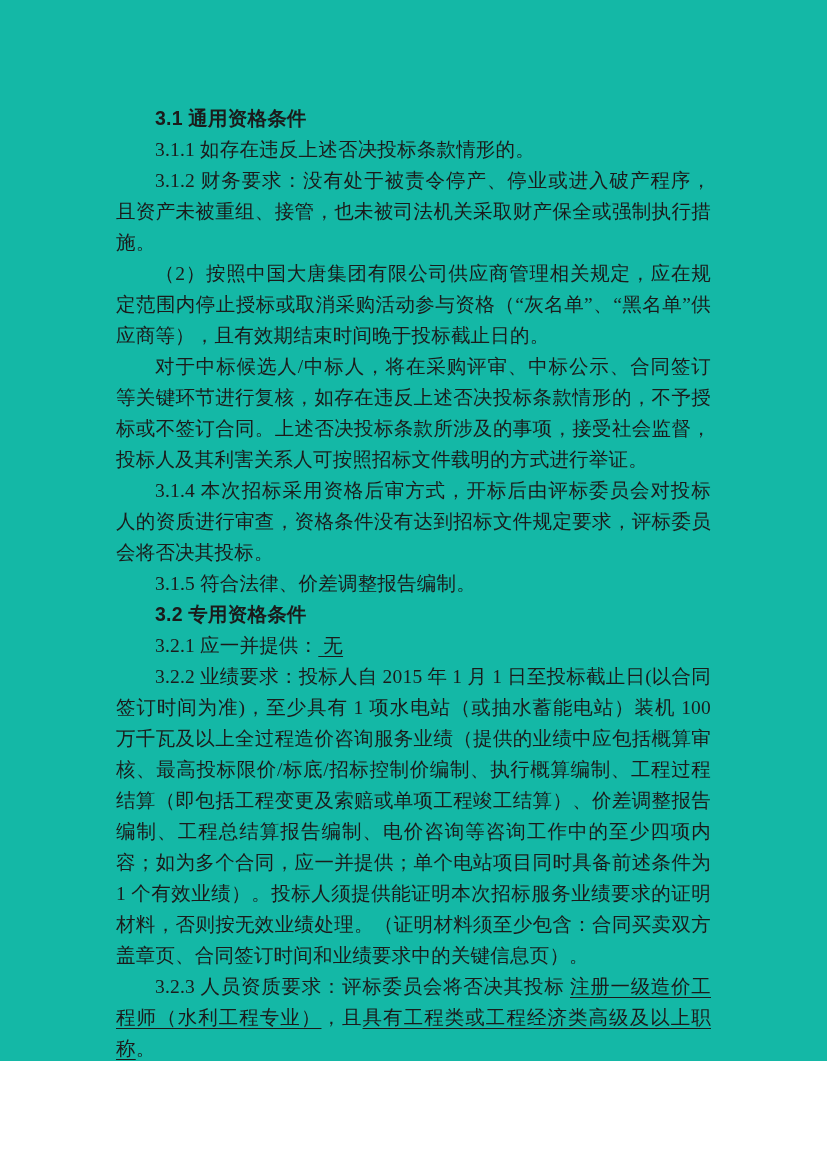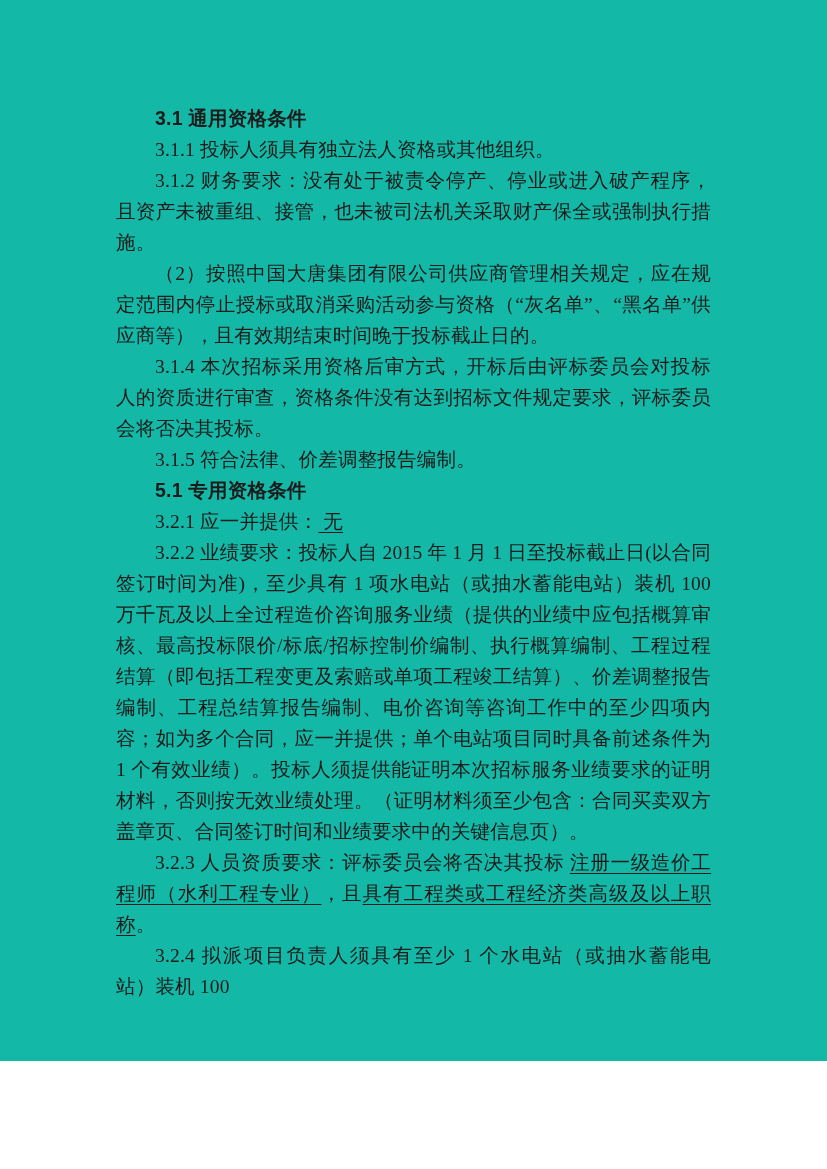--- a/index.html
+++ b/index.html
@@ -40,24 +40,25 @@
     text-underline-offset: 4px;
     text-decoration-thickness: 1px;
   }
 </style>
 </head>
 <body>
 
 <div class="page">
   <div class="doc" id="doc-content" style="color: rgb(27, 27, 27);">
       <p class="para heading"><span class="">3.1 通用资格条件</span></p>
-      <p class="para body"><span class="">3.1.1 投标人须具有独立法人资格或其他组织。</span></p>
+      <p class="para body"><span class="">3.1.1 如存在违反上述否决投标条款情形的。</span></p>
       <p class="para body"><span class="">3.1.2 财务要求：没有处于被责令停产、停业或进入破产程序，且资产未被重组、接管，也未被司法机关采取财产保全或强制执行措施。</span></p>
       <p class="para body"><span class="">（2）按照中国大唐集团有限公司供应商管理相关规定，应在规定范围内停止授标或取消采购活动参与资格（“灰名单”、“黑名单”供应商等），且有效期结束时间晚于投标截止日的。</span></p>
+      <p class="para body"><span class="">对于中标候选人/中标人，将在采购评审、中标公示、合同签订等关键环节进行复核，如存在违反上述否决投标条款情形的，不予授标或不签订合同。上述否决投标条款所涉及的事项，接受社会监督，投标人及其利害关系人可按照招标文件载明的方式进行举证。</span></p>
       <p class="para body"><span class="">3.1.4 本次招标采用资格后审方式，开标后由评标委员会对投标人的资质进行审查，资格条件没有达到招标文件规定要求，评标委员会将否决其投标。</span></p>
       <p class="para body"><span class="">3.1.5 符合法律、价差调整报告编制。</span></p>
-      <p class="para heading"><span class="">5.1 专用资格条件</span></p>
+      <p class="para heading"><span class="">3.2 专用资格条件</span></p>
       <p class="para body"><span class="">3.2.1 应一并提供：</span><span class="u"> 无 </span></p>
       <p class="para body"><span class="">3.2.2 业绩要求：投标人自 2015 年 1 月 1 日至投标截止日(以合同签订时间为准)，至少具有 1 项水电站（或抽水蓄能电站）装机 100 万千瓦及以上全过程造价咨询服务业绩（提供的业绩中应包括概算审核、最高投标限价/标底/招标控制价编制、执行概算编制、工程过程结算（即包括工程变更及索赔或单项工程竣工结算）、价差调整报告编制、工程总结算报告编制、电价咨询等咨询工作中的至少四项内容；如为多个合同，应一并提供；单个电站项目同时具备前述条件为 1 个有效业绩）。投标人须提供能证明本次招标服务业绩要求的证明材料，否则按无效业绩处理。（证明材料须至少包含：合同买卖双方盖章页、合同签订时间和业绩要求中的关键信息页）。</span></p>
       <p class="para body"><span class="">3.2.3 人员资质要求：评标委员会将否决其投标 </span><span class="u">注册一级造价工程师（水利工程专业）</span><span class="">，且</span><span class="u">具有工程类或工程经济类高级及以上职称</span><span class="">。</span></p>
       <p class="para body"><span class="">3.2.4 拟派项目负责人须具有至少 1 个水电站（或抽水蓄能电站）装机 100</span></p>
     </div>
 </div>
 
 </body></html>

